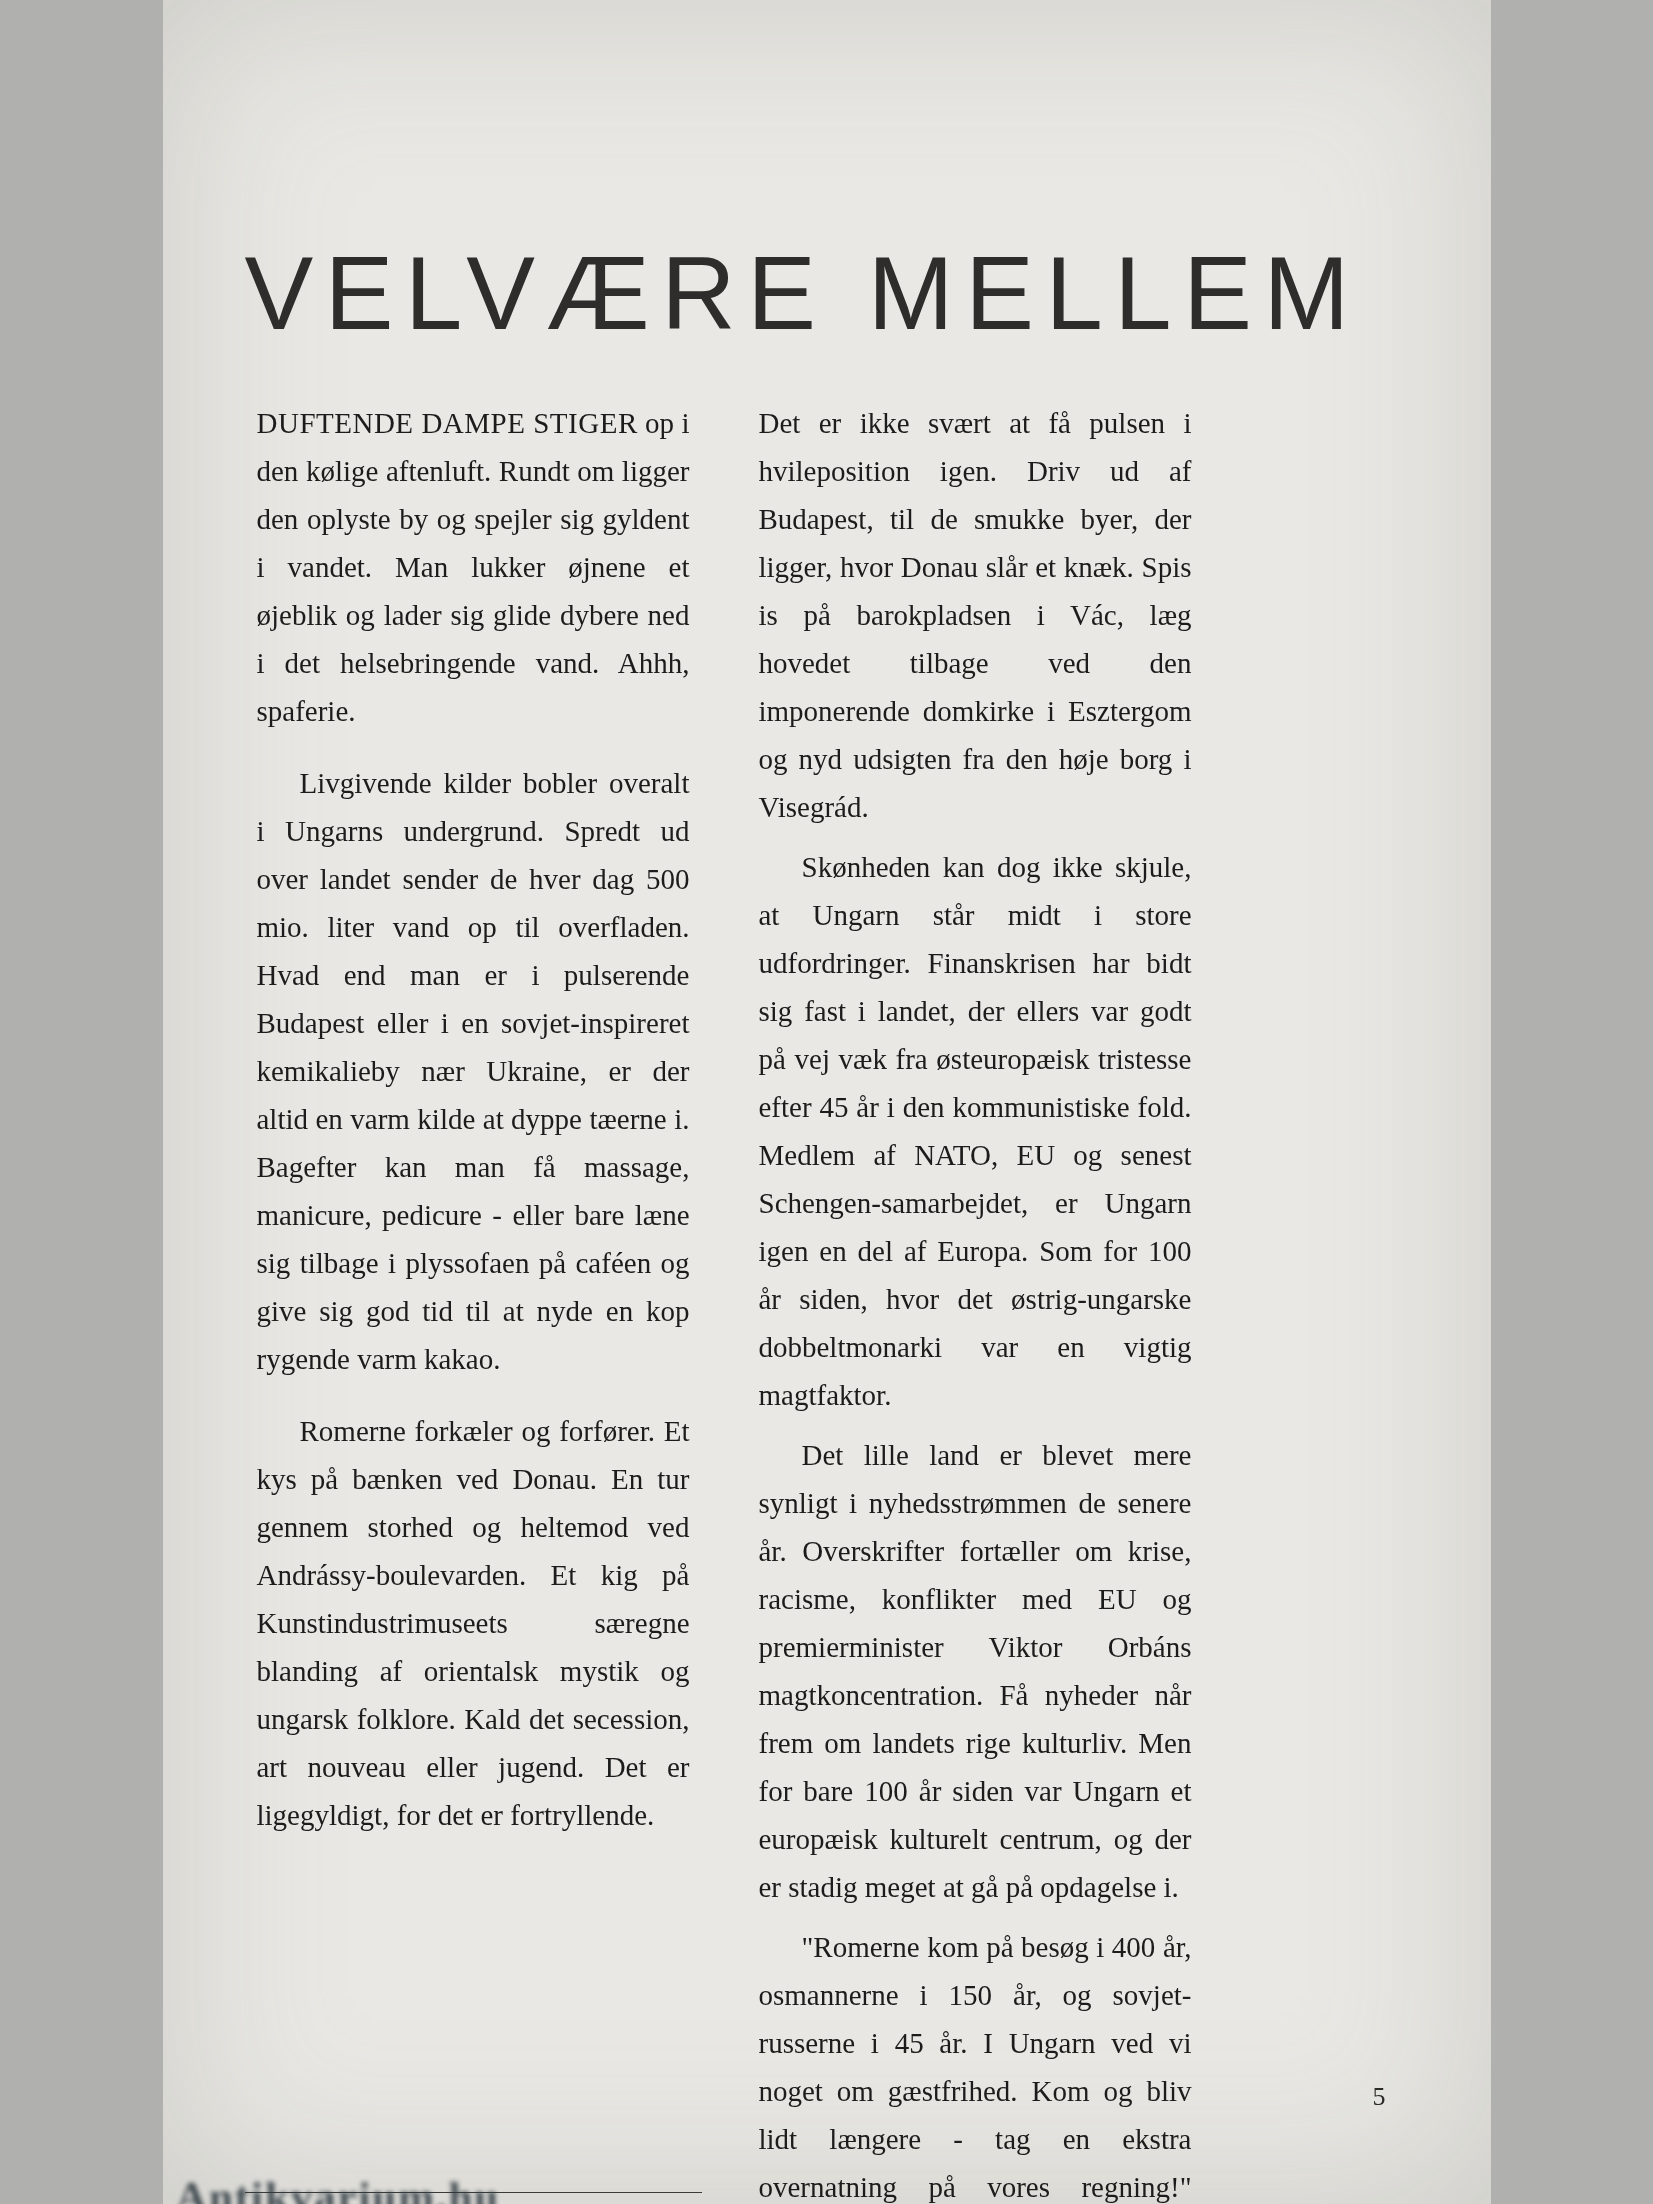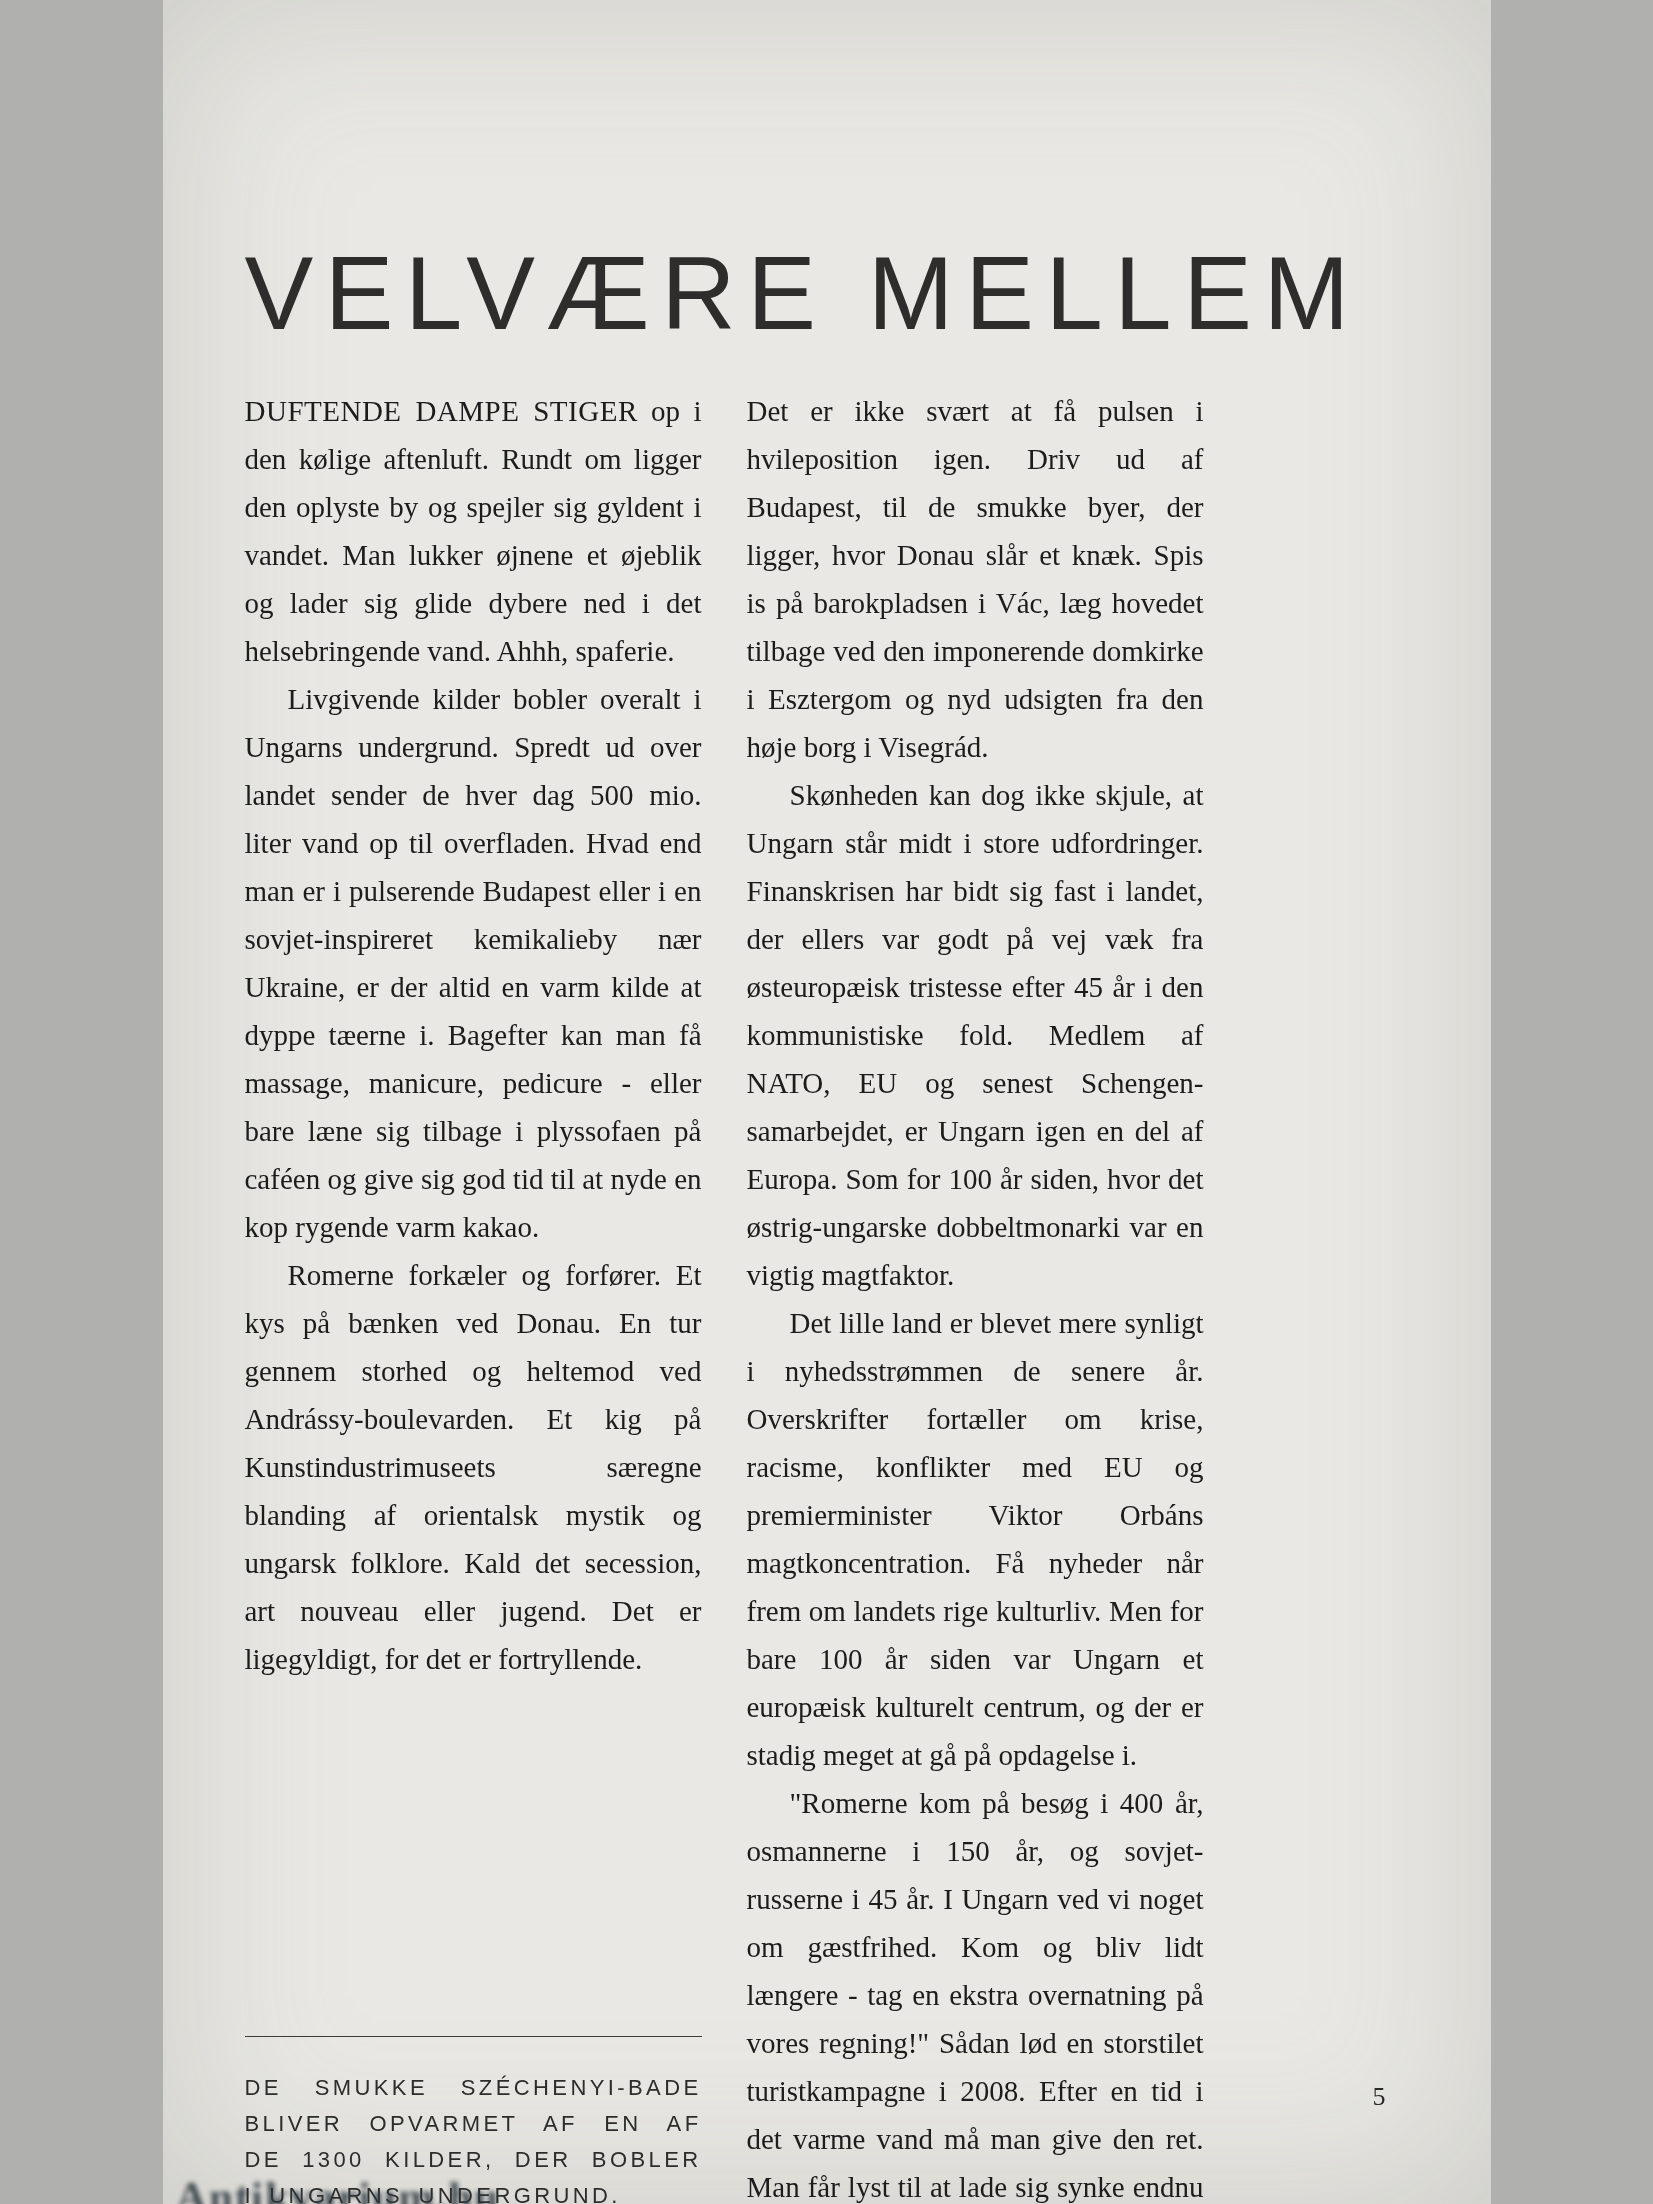--- a/index.html
+++ b/index.html
@@ -40,21 +40,21 @@
   .col {
     flex: 1 1 0;
     font-family: "Liberation Serif", serif;
     font-size: 29px;
     line-height: 48px;
     text-align: justify;
     hyphens: auto;
     color: #1c1c1c;
   }
   .col p {
-    margin: 0;
+    margin: 12px;
   }
   .col p.indent {
     text-indent: 43px;
   }
   .col-left {
     display: flex;
     flex-direction: column;
     padding-bottom: 93px;
   }
   .lead-in {

